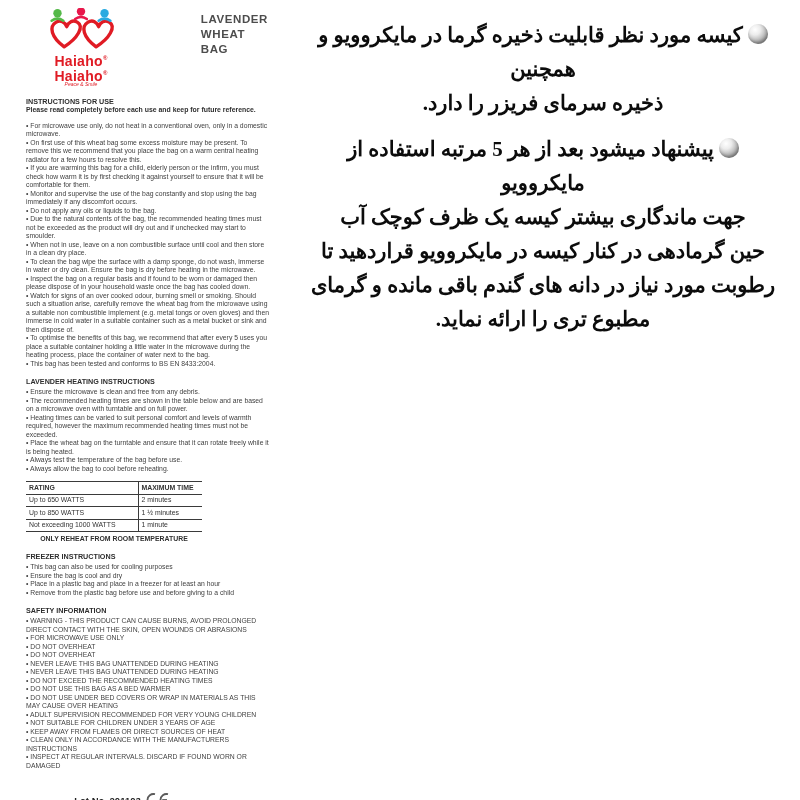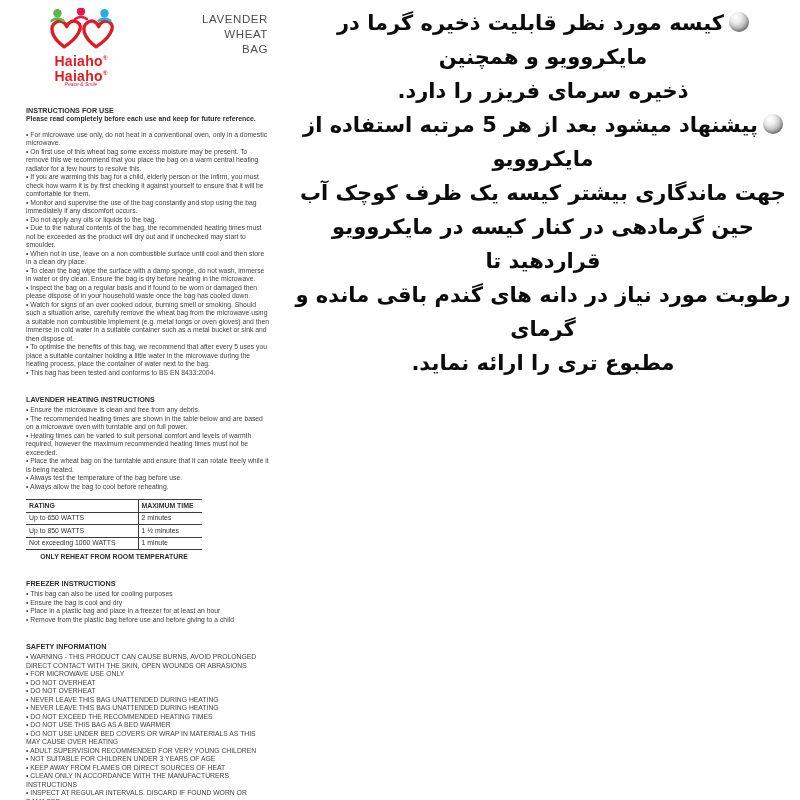--- a/index.html
+++ b/index.html
@@ -10,26 +10,26 @@
   
   .left-col { position:absolute; left:0; top:0; width:276px; height:800px;
               padding:8px 6px 0 26px; color:#3f3f3f; }
   .logo { position:relative; width:110px; text-align:center; }
   .logo-art { display:block; margin:0 auto; }
   .brand-name { color:#e01b24; font-weight:bold; font-size:14px; line-height:12px;
                 letter-spacing:.3px; }
   .brand-name sup { font-size:6px; }
   .tagline { color:#e01b24; font-style:italic; font-size:5px; line-height:7px; }
 
-  .product-title { position:absolute; top:12px; right:8px; text-align:right;
+  .product-title { position:absolute; top:12px; right:8px; 
                    color:#4d4d4d; font-size:11.5px; line-height:15px; letter-spacing:.6px;
-                   font-weight:400; white-space:pre-line;margin-left:44px; }
+                   font-weight:700; white-space:pre-line;margin-left:44px; }
 
   .sec-heading { font-weight:bold; color:#2e2e2e; font-size:7.2px; line-height:9px;
-                 margin-top:18px; }
+                 margin-top:9px; }
   .sec-subheading { font-weight:bold; color:#2e2e2e; font-size:6.9px; line-height:8.6px; }
   .blist { margin-top:7px; }
   .blist .li { font-size:6.8px; line-height:8.5px; color:#3f3f3f; }
   .blist .li::before { content:"• "; }
   .blist.tight { margin-top:2px; }
 
   table.heat { border-collapse:collapse; margin-top:8px; width:176px; }
   table.heat th, table.heat td { font-size:6.9px; line-height:8.5px; text-align:left;
                                  padding:1.5px 3px; color:#333; }
   table.heat th { font-weight:bold; border-top:1.6px solid #3a3a3a;
@@ -43,21 +43,21 @@
              margin-top:22px; padding-right:52px; }
   .lot-no { font-weight:bold; color:#222; font-size:9.5px; }
   .ce-mark { display:block; }
 
   
   .right-col { position:absolute; left:292px; top:6px; width:502px;
                direction:rtl; text-align:center; color:#0c0c0c;
                font-family:"DejaVu Sans", sans-serif; font-weight:bold;
                font-size:21px; line-height:34px; }
   .fa-heading { text-align:right; padding-left:2px; }
-  .fa-par { margin:0; }
+  .fa-par { margin:12px;font-family:Liberation Serif, serif; }
   .fa-par .txt { white-space:pre-line; }
   .sphere { display:inline-block; width:20px; height:20px; border-radius:50%;
             vertical-align:-2px; margin-left:5px;
             background:radial-gradient(circle at 35% 28%, #ffffff 0%, #ececec 28%,
                         #bdbdbd 55%, #8a8a8a 82%, #707070 100%);
             box-shadow:inset -1px -2px 3px rgba(0,0,0,.25); }
 </style>
 </head>
 <body>
 

